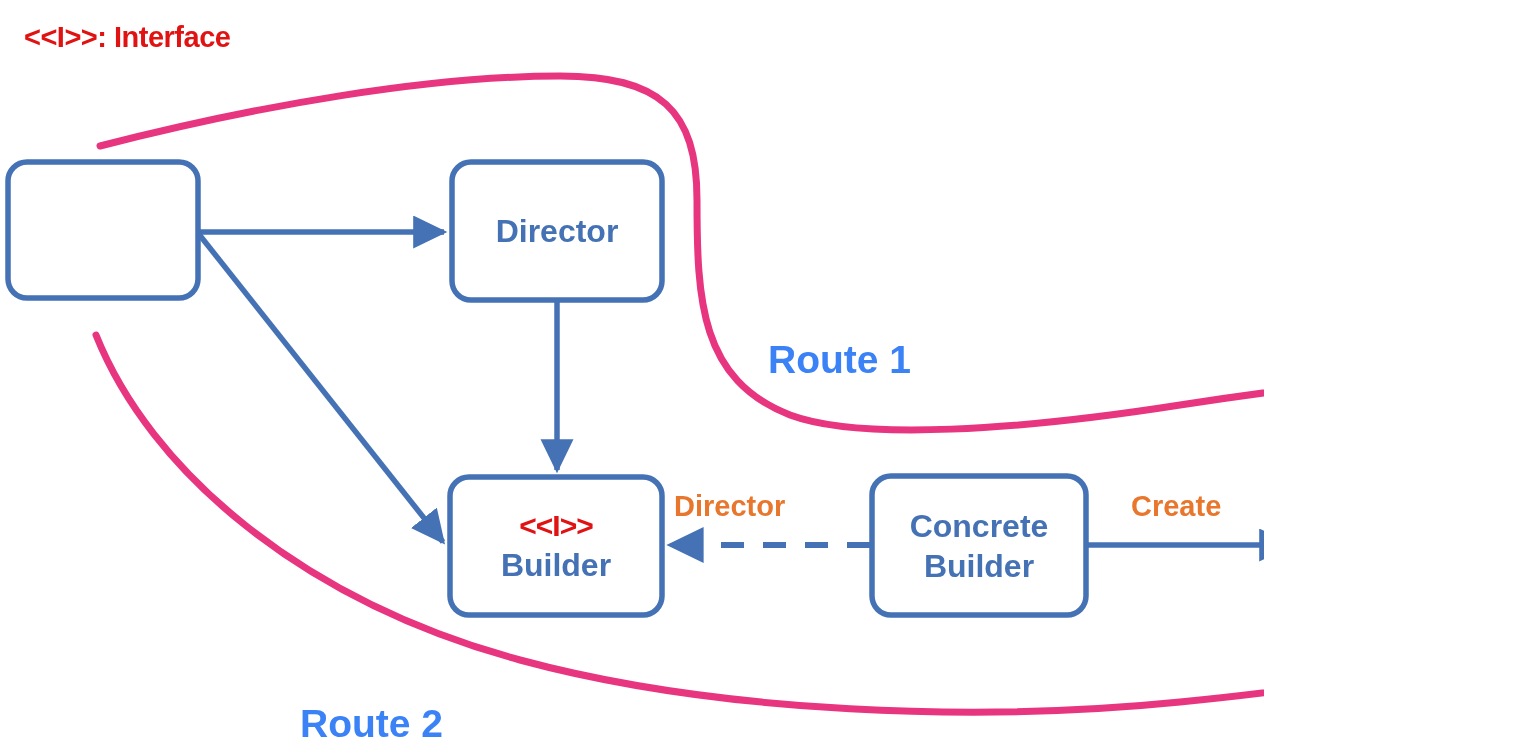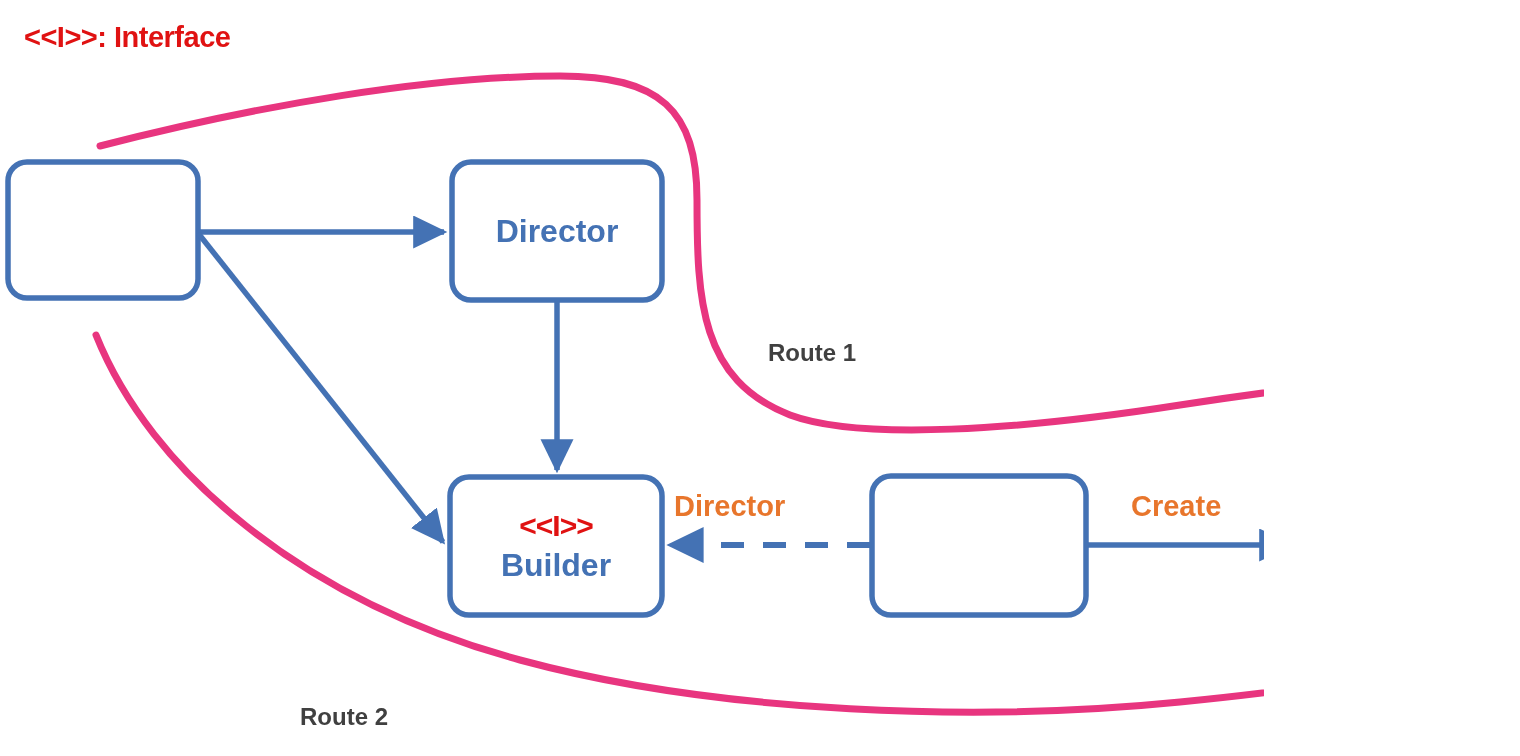--- a/index.html
+++ b/index.html
@@ -59,22 +59,22 @@
     color: #4472B4;
     font-size: 32px;
     line-height: 1.25;
   }
   
   .edge-label {
     color: #E8762C;
     font-size: 29px;
   }
   .route-label {
-    color: #404040;
-    font-size: 24px;
+    color: #3b82f6;
+    font-size: 39px;
   }
 </style>
 </head>
 <body>
 
 <div id="canvas">
 
   <svg id="diagram-svg" viewBox="0 0 1520 756" xmlns="http://www.w3.org/2000/svg">
     <defs>
       <marker id="blue-arrow" markerWidth="7" markerHeight="7" refX="5.6" refY="3" orient="auto" markerUnits="strokeWidth">
@@ -123,20 +123,23 @@
 
   <div class="node-label" style="left:452px; top:162px; width:210px; height:138px;">
     <span class="name">Director</span>
   </div>
 
   <div class="node-label" style="left:450px; top:477px; width:212px; height:138px;">
     <span class="stereo">&lt;&lt;I&gt;&gt;</span>
     <span class="name">Builder</span>
   </div>
 
+  <div class="node-label" style="left:872px; top:476px; width:214px; height:139px;">
+    <span class="name" style="display:block; max-width:200px;">Concrete Builder</span>
+  </div>
 
 
   <div class="txt edge-label" style="left:674px; top:491px;">Director</div>
 
   <div class="txt edge-label" style="left:1131px; top:491px;">Create</div>
 
   <div class="txt route-label" style="left:768px; top:340px;">Route 1</div>
 
   <div class="txt route-label" style="left:300px; top:688px;margin-top:16px;">Route 2</div>
 

